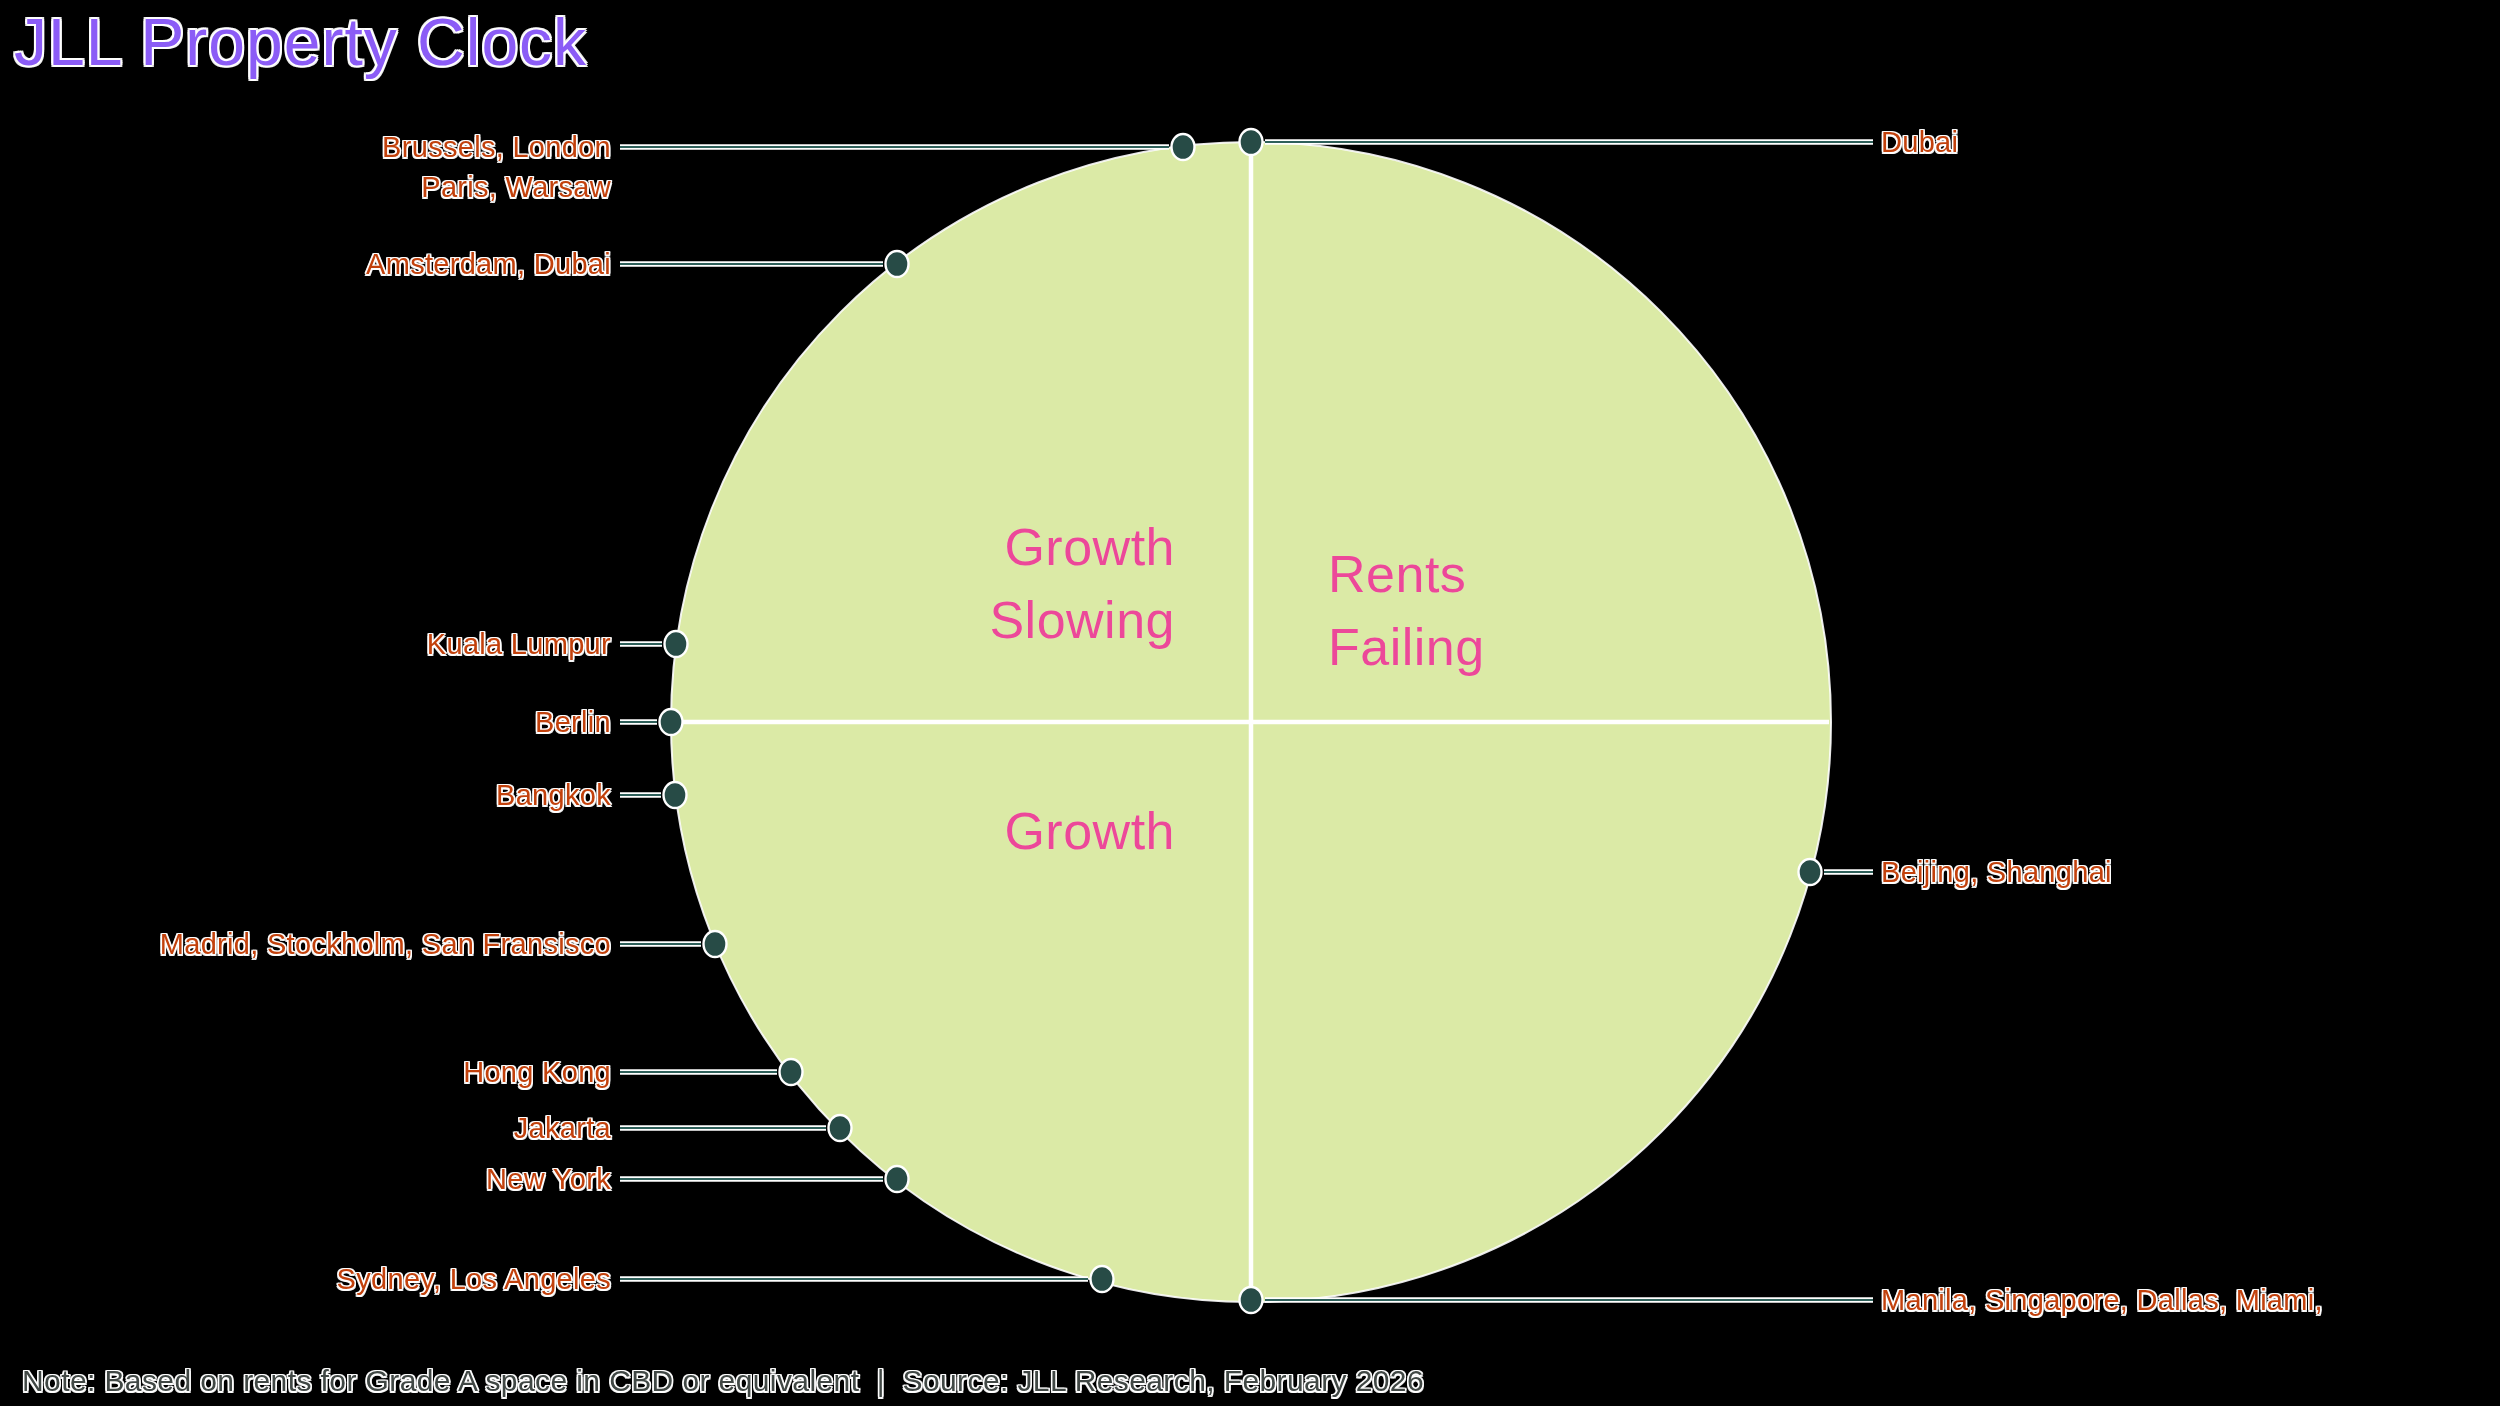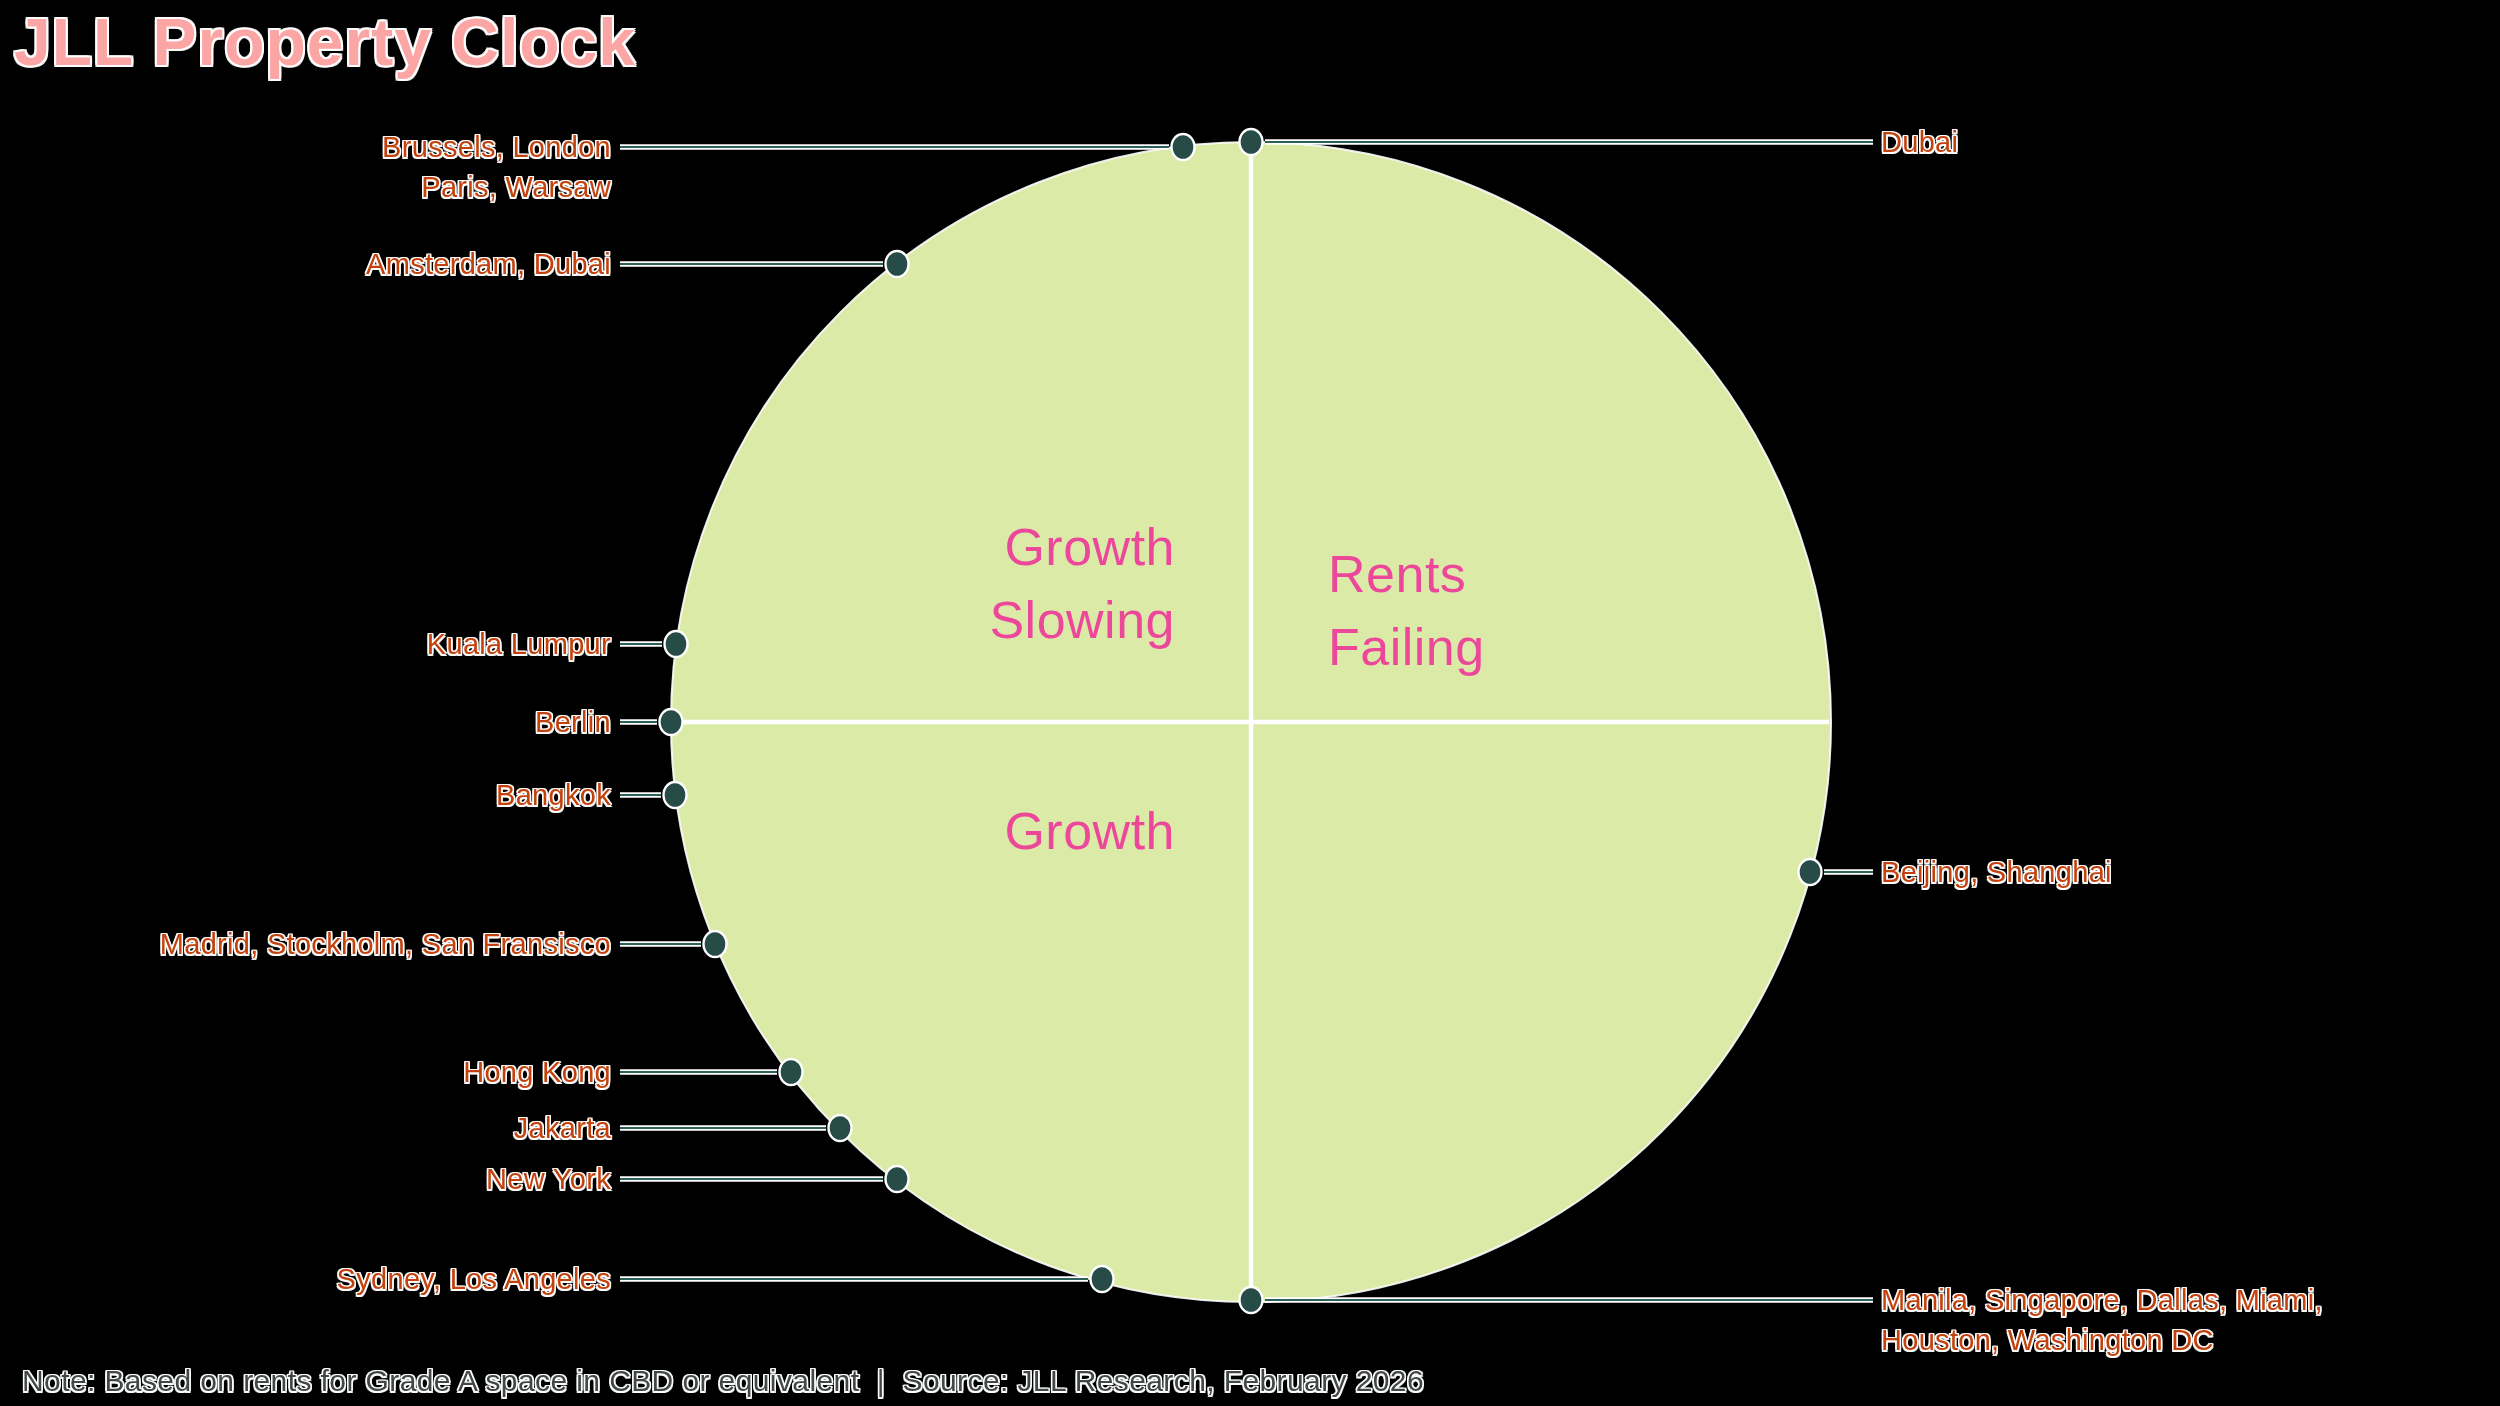--- a/index.html
+++ b/index.html
@@ -4,22 +4,22 @@
 <style>
   html,body{margin:0;padding:0;background:#000;}
   .stage{
     position:relative;width:2500px;height:1406px;background:#000;overflow:hidden;
     font-family:"Liberation Sans","DejaVu Sans",sans-serif;
   }
   .stage svg{position:absolute;left:0;top:0;}
 
   .title{
     position:absolute;left:14px;top:4px;
-    font-size:66px;font-weight:700;letter-spacing:1px;
-    color:#fca5a5;white-space:nowrap;
+    font-size:66px;font-weight:400;letter-spacing:1px;
+    color:#8b5cf6;white-space:nowrap;
     text-shadow:-2px -2px 0 rgba(255,255,255,.92), 2px -2px 0 rgba(255,255,255,.92),
                 -2px  2px 0 rgba(255,255,255,.92), 2px  2px 0 rgba(255,255,255,.92),
                 -2px 0 0 rgba(255,255,255,.92), 2px 0 0 rgba(255,255,255,.92),
                  0 -2px 0 rgba(255,255,255,.92), 0 2px 0 rgba(255,255,255,.92);
   }
 
   .quad{
     position:absolute;font-size:52px;line-height:73px;font-weight:400;
     color:#ec4899;letter-spacing:.5px;white-space:nowrap;
     text-shadow:0 0 1px rgba(255,255,255,.35);
@@ -176,18 +176,17 @@
         <div>Sydney, Los Angeles</div>
       </div>
       <div class="city-label right" style="top: 122px; left: 1881px;">
         <div>Dubai</div>
       </div>
       <div class="city-label right" style="top: 852px; left: 1881px;">
         <div>Beijing, Shanghai</div>
       </div>
       <div class="city-label right" style="top: 1280px; left: 1881px;">
         <div>Manila, Singapore, Dallas, Miami,</div>
-        <div>Houston, Washington DC</div>
       </div>
     </div>
 
   <div class="note">Note: Based on rents for Grade A space in CBD or equivalent  |  Source: JLL Research, February 2026</div>
 </div>
 
 </body></html>

